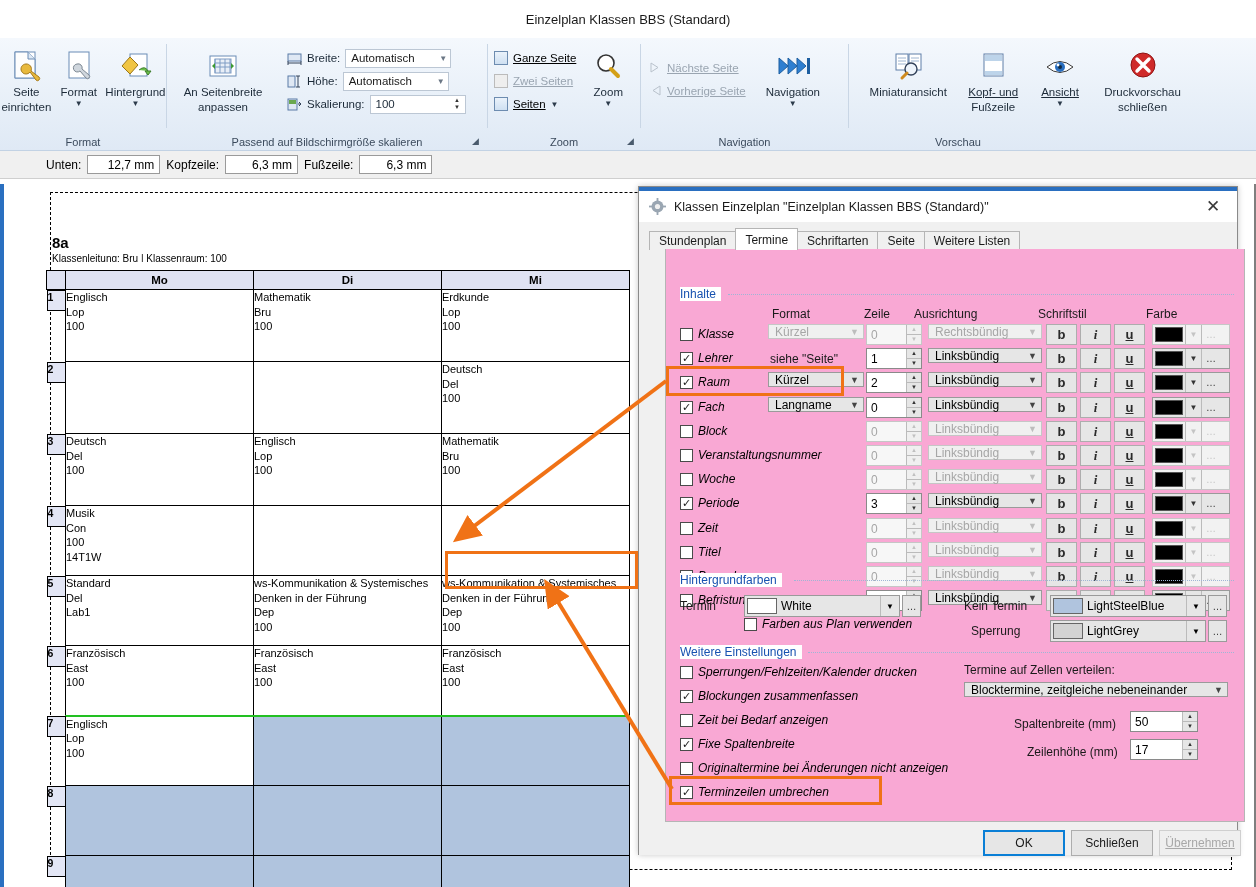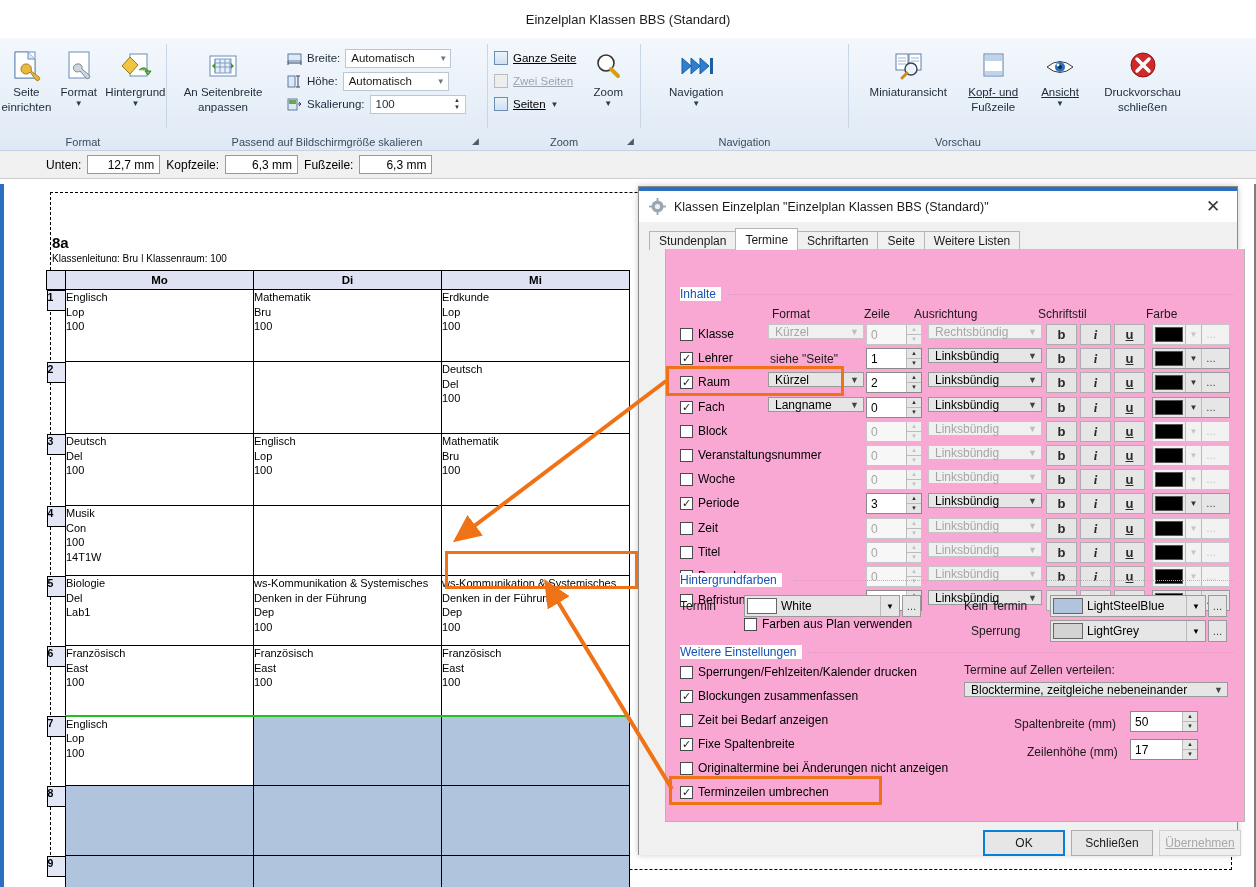--- a/index.html
+++ b/index.html
@@ -159,21 +159,21 @@
 
   .colhdr{ position:absolute; font-size:12px; color:#1a1a1a; }
 
   .crow{ position:absolute; left:14px; height:22px; display:flex; align-items:center; }
   .cb{
     width:13px; height:13px; border:1px solid #4a4a4a; background:#fff;
     display:inline-flex; align-items:center; justify-content:center;
     font-size:10px; line-height:10px; color:#1a1a1a; flex:none;
   }
   .cb.checked::after{ content:"\2713"; font-size:11px; }
-  .cblabel{ margin-left:5px; font-size:12px; white-space:nowrap; }
+  .cblabel{ margin-left:5px; font-size:12px; white-space:nowrap;font-style:italic; }
 
   .dd{
     position:absolute; height:15px; border:1px solid #9a9a9a;
     background:#e6e6e6; display:flex; align-items:center;
     padding:0 4px 0 6px; font-size:12px; justify-content:space-between;
   }
   .dd.dis{ color:#a6a6a6; background:#f0f0f0; border-color:#c6c6c6; }
   .dd .av{ font-size:9px; color:#444; }
   .dd.dis .av{ color:#bdbdbd; }
 
@@ -392,20 +392,38 @@
     </div>
     <div class="rgroup-title" style="position:relative">
       <span>Zoom</span>
       <span style="position:absolute;right:6px;bottom:1px;font-size:9px;color:#4a5b6d">◢</span>
     </div>
   </div>
   <div class="rsep"></div>
 
   <div class="rgroup" style="width:207px">
     <div class="rgroup-body" style="padding-left:8px">
+      <div class="smallrows" style="padding-top:14px">
+        <div class="chkrow dis">
+          <span class="sico">
+            <svg width="13" height="11" viewBox="0 0 13 11">
+                <path d="M2 1 l7 4.5 -7 4.5z" fill="none" stroke="#b9c2cc"></path>
+              </svg>
+          </span>
+          <span class="udl">Nächste Seite</span>
+        </div>
+        <div class="chkrow dis">
+          <span class="sico">
+            <svg width="13" height="11" viewBox="0 0 13 11">
+                <path d="M11 1 l-7 4.5 7 4.5z" fill="none" stroke="#b9c2cc"></path>
+              </svg>
+          </span>
+          <span class="udl">Vorherige Seite</span>
+        </div>
+      </div>
       <div class="bigbtn" style="margin-left:14px">
         <span class="ico">
           <svg width="40" height="34" viewBox="0 0 40 34">
             <g fill="#2e7fd1" stroke="#1d5ea0">
               <path d="M6 8 l9 8 -9 8z"></path>
                 <path d="M15 8 l9 8 -9 8z"></path>
                 <path d="M24 8 l9 8 -9 8z"></path>
             </g>
             <rect x="34" y="8" width="3" height="16" fill="#1d5ea0"></rect>
           </svg>
@@ -561,21 +579,21 @@
           <div>Con</div>
           <div>100</div>
           <div>14T1W</div>
         </td>
         <td class="cell"></td>
         <td class="cell"></td>
       </tr>
       <tr style="height: 70px;">
         <td class="num">5</td>
         <td class="cell">
-          <div>Biologie</div>
+          <div>Standard</div>
           <div>Del</div>
           <div>Lab1</div>
         </td>
         <td class="cell">
           <div>ws-Kommunikation &amp; Systemisches</div>
           <div>Denken in der Führung</div>
           <div>Dep</div>
           <div>100</div>
         </td>
         <td class="cell">

